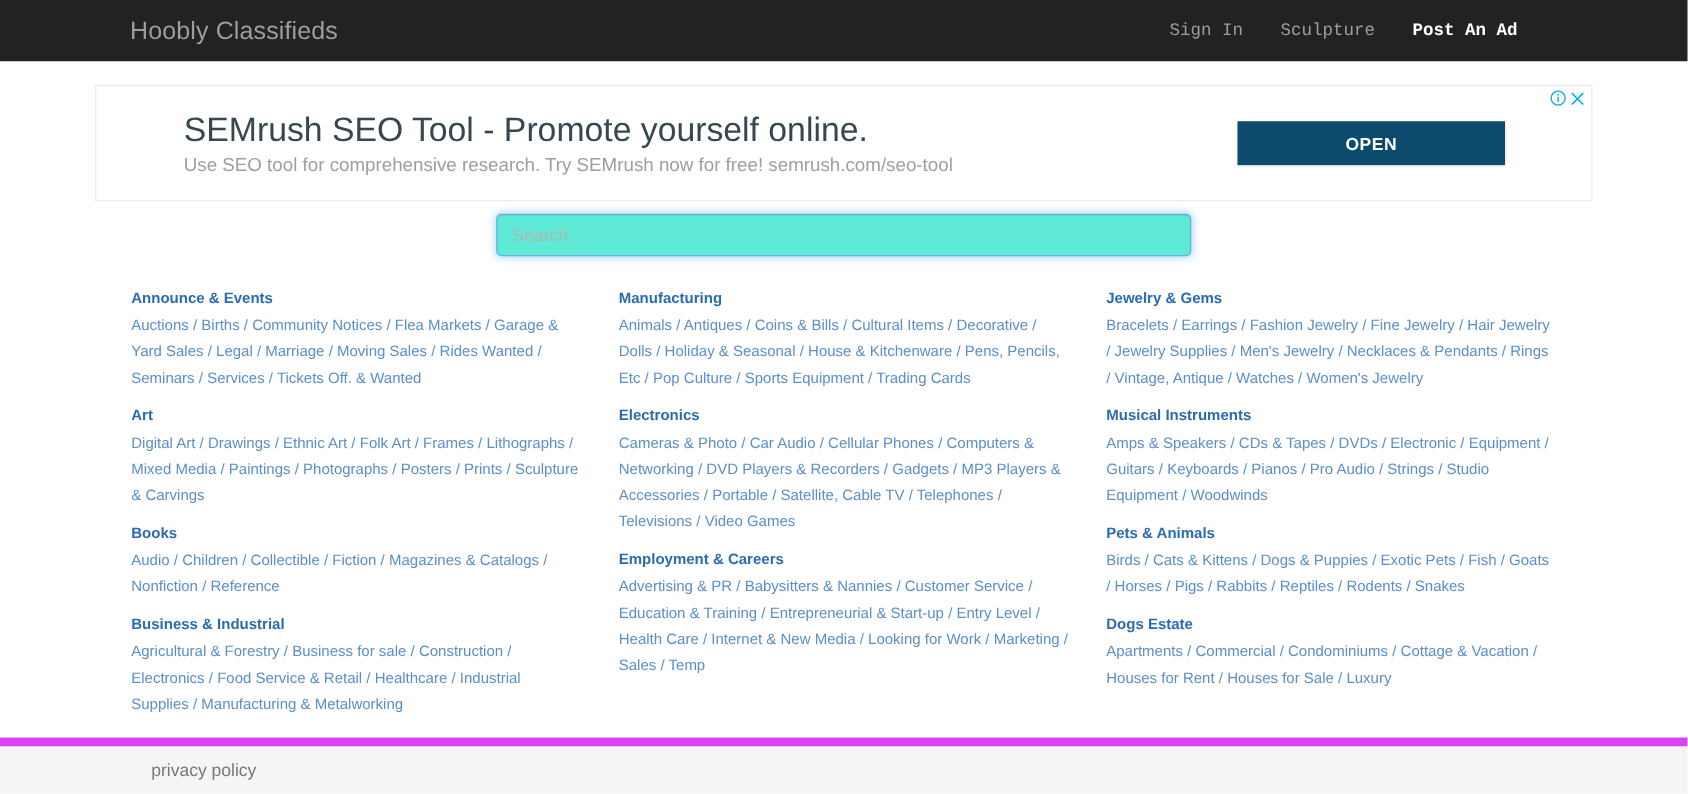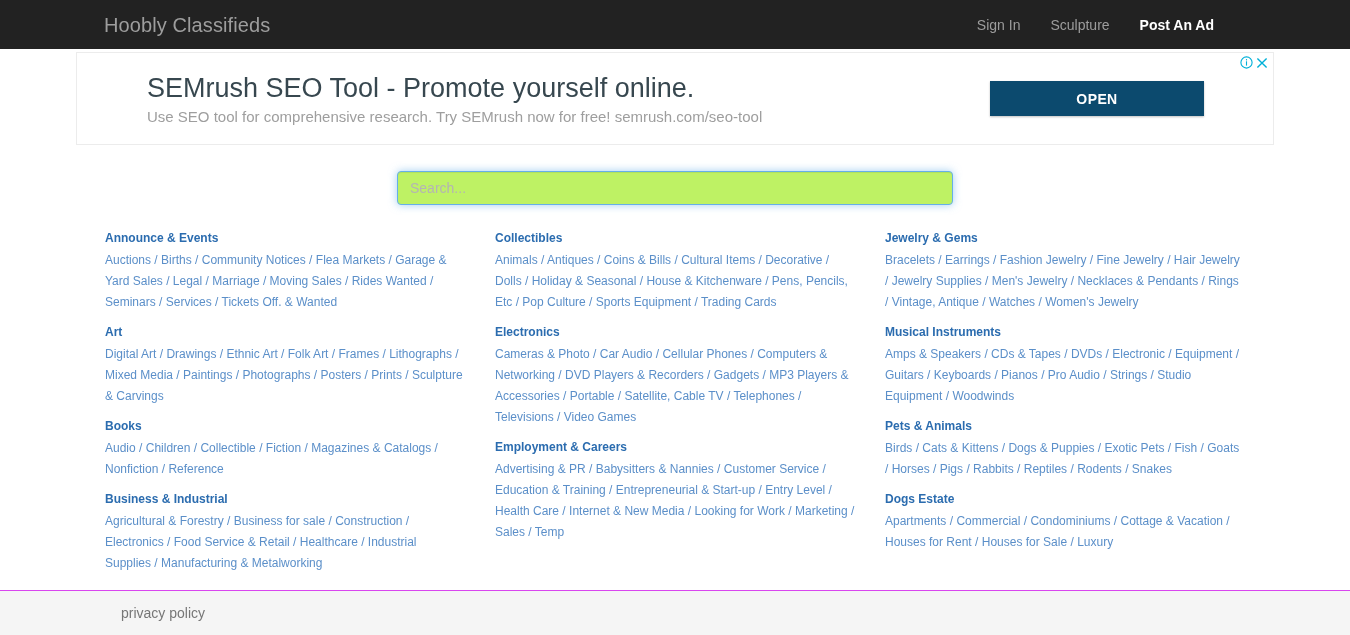--- a/index.html
+++ b/index.html
@@ -29,35 +29,36 @@
     letter-spacing: .1px;
     white-space: nowrap;
     cursor: pointer;
   }
   .nav-right {
     margin-left: auto;
     margin-right: 121px;
     display: flex;
     align-items: center;
     gap: 0px;
+    font-family: Liberation Mono, monospace;
   }
   .nav-link {
     color: #9d9d9d;
     font-size: 14px;
     line-height: 14px;
     padding: 0 15px;
     white-space: nowrap;
     cursor: pointer;
   }
   .nav-link.active { color: #ffffff; font-weight: bold; text-align: center; }
 
   
   .ad-wrap {
     position: absolute;
-    top: 52px; left: 76px;
+    top: 68px; left: 76px;
     width: 1198px; height: 93px;
     background: #ffffff;
     border: 1px solid #ececec;
   }
   .ad-inner {
     position: relative;
     width: 100%; height: 100%;
     display: flex;
     align-items: center;
   }
@@ -111,21 +112,21 @@
     display: flex;
     justify-content: center;
   }
   .search-input {
     width: 556px;
     height: 34px;
     padding: 6px 12px;
     font-size: 14px;
     line-height: 20px;
     color: #555555;
-    background: #bef264;
+    background: #5eead4;
     border: 1px solid #66afe9;
     border-radius: 4px;
     outline: none;
     box-shadow: 0 1px 1px rgba(0,0,0,.075) inset, 0 0 8px rgba(102,175,233,.6);
     font-family: "Liberation Sans", sans-serif;
   }
   .search-input::placeholder { color: #b4b4b4; opacity: 1; }
 
   
   .cols {
@@ -162,21 +163,21 @@
     cursor: pointer;
   }
   .sep { color: #5b8fc9; }
 
   
   .footer {
     position: absolute;
     left: 0; bottom: 0;
     width: 1350px; height: 45px;
     background: #f5f5f5;
-    border-top: 1px solid #d946ef;
+    border-top: 7px solid #d946ef;
     display: flex;
     align-items: center;
   }
   .footer-link {
     margin-left: 121px;
     font-size: 14px;
     color: #777777;
     cursor: pointer;
   }
 </style>
@@ -234,21 +235,21 @@
         <div class="cat-title">Books</div>
         <div class="cat-links"><a>Audio</a><span class="sep"> / </span><a>Children</a><span class="sep"> / </span><a>Collectible</a><span class="sep"> / </span><a>Fiction</a><span class="sep"> / </span><a>Magazines &amp; Catalogs</a><span class="sep"> / </span><a>Nonfiction</a><span class="sep"> / </span><a>Reference</a></div>
       </div>
       <div class="cat-block">
         <div class="cat-title">Business &amp; Industrial</div>
         <div class="cat-links"><a>Agricultural &amp; Forestry</a><span class="sep"> / </span><a>Business for sale</a><span class="sep"> / </span><a>Construction</a><span class="sep"> / </span><a>Electronics</a><span class="sep"> / </span><a>Food Service &amp; Retail</a><span class="sep"> / </span><a>Healthcare</a><span class="sep"> / </span><a>Industrial Supplies</a><span class="sep"> / </span><a>Manufacturing &amp; Metalworking</a></div>
       </div>
     </div>
   <div class="col">
       <div class="cat-block">
-        <div class="cat-title">Collectibles</div>
+        <div class="cat-title">Manufacturing</div>
         <div class="cat-links"><a>Animals</a><span class="sep"> / </span><a>Antiques</a><span class="sep"> / </span><a>Coins &amp; Bills</a><span class="sep"> / </span><a>Cultural Items</a><span class="sep"> / </span><a>Decorative</a><span class="sep"> / </span><a>Dolls</a><span class="sep"> / </span><a>Holiday &amp; Seasonal</a><span class="sep"> / </span><a>House &amp; Kitchenware</a><span class="sep"> / </span><a>Pens, Pencils, Etc</a><span class="sep"> / </span><a>Pop Culture</a><span class="sep"> / </span><a>Sports Equipment</a><span class="sep"> / </span><a>Trading Cards</a></div>
       </div>
       <div class="cat-block">
         <div class="cat-title">Electronics</div>
         <div class="cat-links"><a>Cameras &amp; Photo</a><span class="sep"> / </span><a>Car Audio</a><span class="sep"> / </span><a>Cellular Phones</a><span class="sep"> / </span><a>Computers &amp; Networking</a><span class="sep"> / </span><a>DVD Players &amp; Recorders</a><span class="sep"> / </span><a>Gadgets</a><span class="sep"> / </span><a>MP3 Players &amp; Accessories</a><span class="sep"> / </span><a>Portable</a><span class="sep"> / </span><a>Satellite, Cable TV</a><span class="sep"> / </span><a>Telephones</a><span class="sep"> / </span><a>Televisions</a><span class="sep"> / </span><a>Video Games</a></div>
       </div>
       <div class="cat-block">
         <div class="cat-title">Employment &amp; Careers</div>
         <div class="cat-links"><a>Advertising &amp; PR</a><span class="sep"> / </span><a>Babysitters &amp; Nannies</a><span class="sep"> / </span><a>Customer Service</a><span class="sep"> / </span><a>Education &amp; Training</a><span class="sep"> / </span><a>Entrepreneurial &amp; Start-up</a><span class="sep"> / </span><a>Entry Level</a><span class="sep"> / </span><a>Health Care</a><span class="sep"> / </span><a>Internet &amp; New Media</a><span class="sep"> / </span><a>Looking for Work</a><span class="sep"> / </span><a>Marketing</a><span class="sep"> / </span><a>Sales</a><span class="sep"> / </span><a>Temp</a></div>
       </div>

